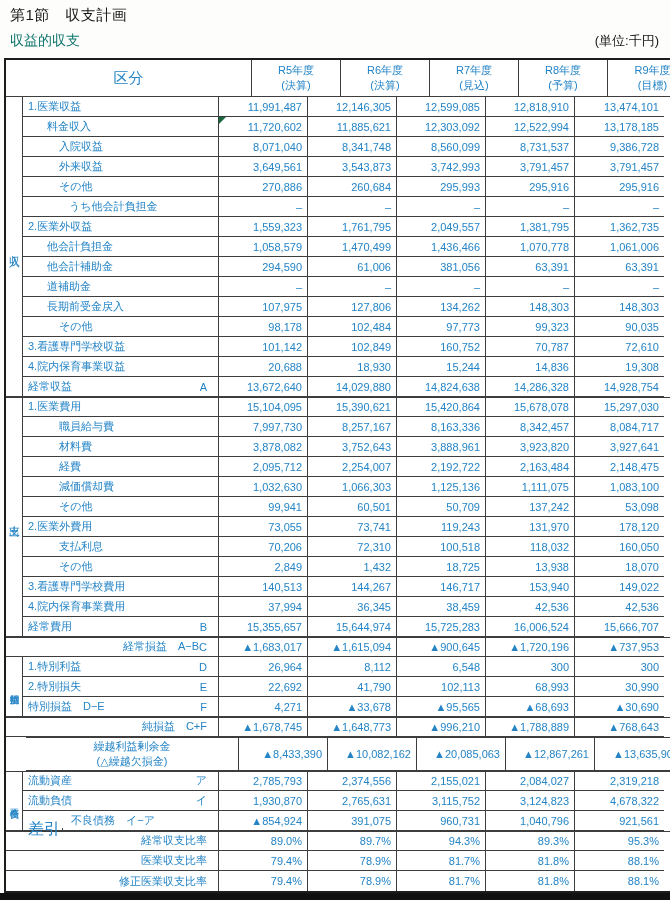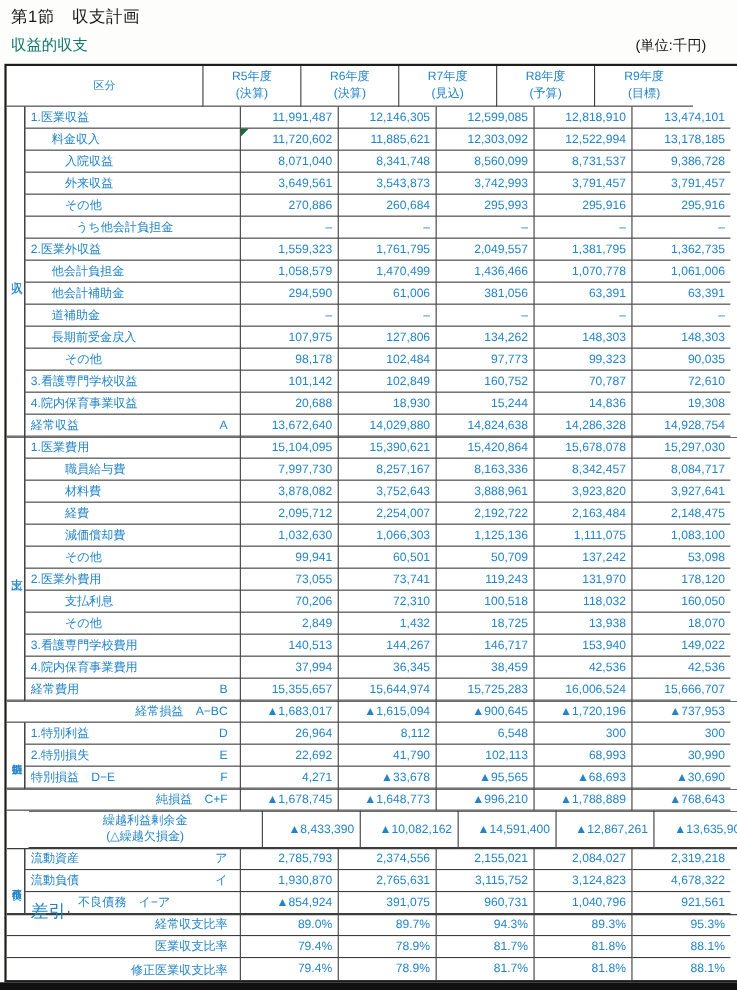--- a/index.html
+++ b/index.html
@@ -4,37 +4,37 @@
 <style>
   html,body{margin:0;padding:0;}
   body{
     width:670px;height:901px;position:relative;overflow:hidden;
     background:#fdfdfb;
     font-family:"Liberation Sans","DejaVu Sans",sans-serif;
     -webkit-font-smoothing:antialiased;
   }
   .page-title{position:absolute;left:10px;top:6px;font-size:15px;color:#161616;letter-spacing:.5px;}
   .page-subtitle{position:absolute;left:10px;top:32px;font-size:14px;color:#0f766e;}
-  .unit-label{position:absolute;right:28px;top:32px;font-size:13px;color:#161616;}
+  .unit-label{position:absolute;right:11px;top:32px;font-size:13px;color:#161616;}
 
   #tbl{
     position:absolute;left:4px;top:58px;
     border:2px solid #1d1d1d;background:#fff;color:#2484c6;
   }
   .hrow,.trow{display:flex;}
   .hrow{height:37px;}
   .trow{height:20px;}
   .trow.tall{height:34px;margin-left:20px;}
   .trow.thick{box-shadow:inset 0 1px 0 #3d3d3d;}
   .hcell,.corner,.strip,.lcell,.vcell,.sub1{
     box-sizing:border-box;border-right:1px solid #3d3d3d;border-bottom:1px solid #3d3d3d;
   }
   .hcell{width:89px;display:flex;flex-direction:column;align-items:center;justify-content:center;
          font-size:11px;line-height:1.35;}
-  .corner{width:179px;display:flex;align-items:center;justify-content:center;font-size:10px;}
+  .corner{width:246px;display:flex;align-items:center;justify-content:center;font-size:15px;}
   .strip{width:17px;border-bottom:none;flex:none;}
   .lcell{width:196px;display:flex;justify-content:space-between;align-items:center;
          font-size:11px;white-space:nowrap;overflow:hidden;}
   .lcell.full{width:213px;justify-content:flex-end;}
   .lcell.centered{flex-direction:column;justify-content:center;align-items:center;line-height:1.3;}
   .lab{display:block;}
   .marker{padding-right:11px;font-size:11px;}
   .ind0{padding-left:5px;} .ind1{padding-left:24px;} .ind2{padding-left:36px;} .ind3{padding-left:46px;}
   .sub1{width:40px;display:flex;align-items:center;padding-left:5px;font-size:16px;flex:none;margin-top:17px;}
   .lcell.rest{width:156px;}
@@ -467,21 +467,21 @@
       <div class="vcell">▲1,788,889</div>
       <div class="vcell lastcol">▲768,643</div>
     </div>
     <div class="trow tall thick">
       <div class="lcell full centered">
         <div class="lab">繰越利益剰余金</div>
         <div class="lab">(△繰越欠損金)</div>
       </div>
       <div class="vcell">▲8,433,390</div>
       <div class="vcell">▲10,082,162</div>
-      <div class="vcell">▲14,591,400</div>
+      <div class="vcell">▲20,085,063</div>
       <div class="vcell">▲12,867,261</div>
       <div class="vcell lastcol">▲13,635,904</div>
     </div>
     <div class="trow thick">
       <div class="strip"></div>
       <div class="lcell">
         <div class="lab ind0">流動資産</div>
         <div class="marker">ア</div>
       </div>
       <div class="vcell">2,785,793</div>

